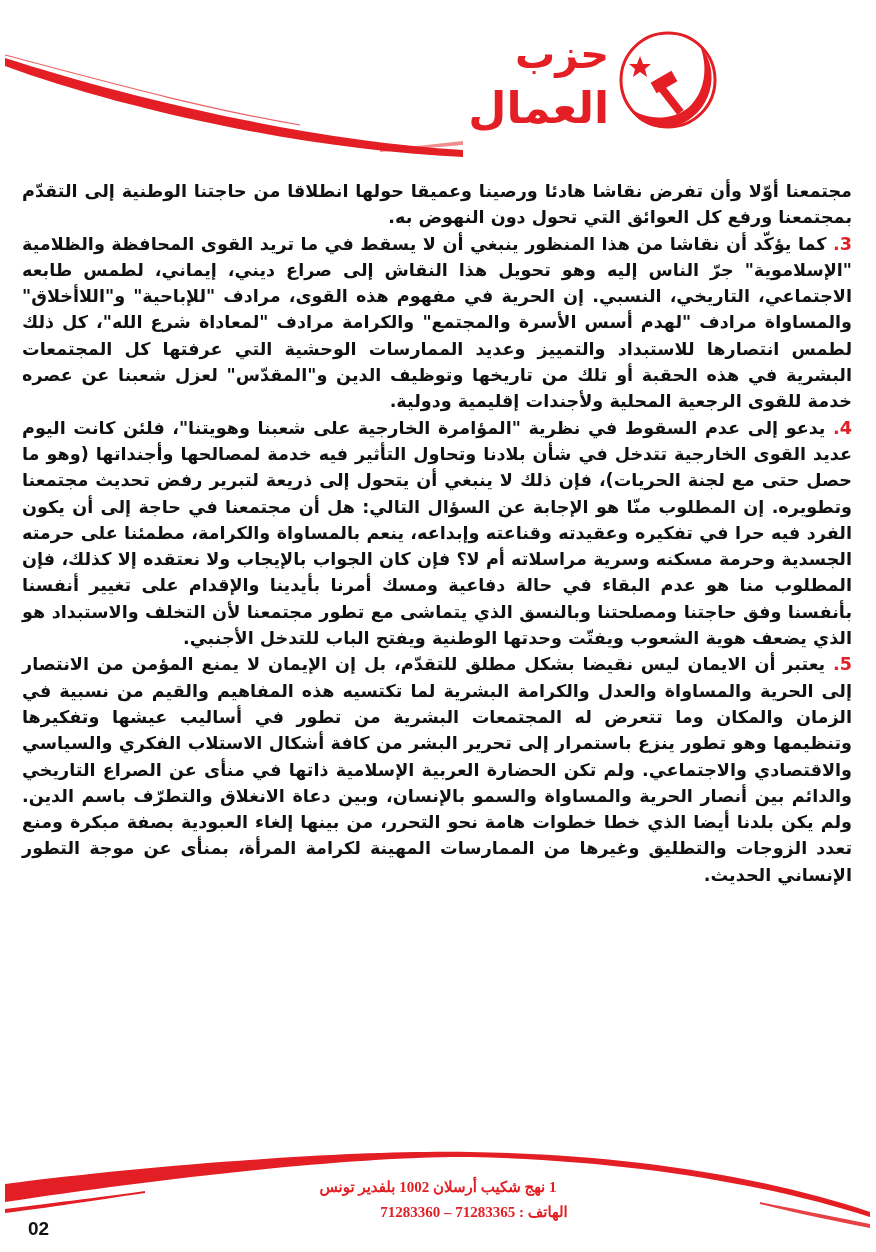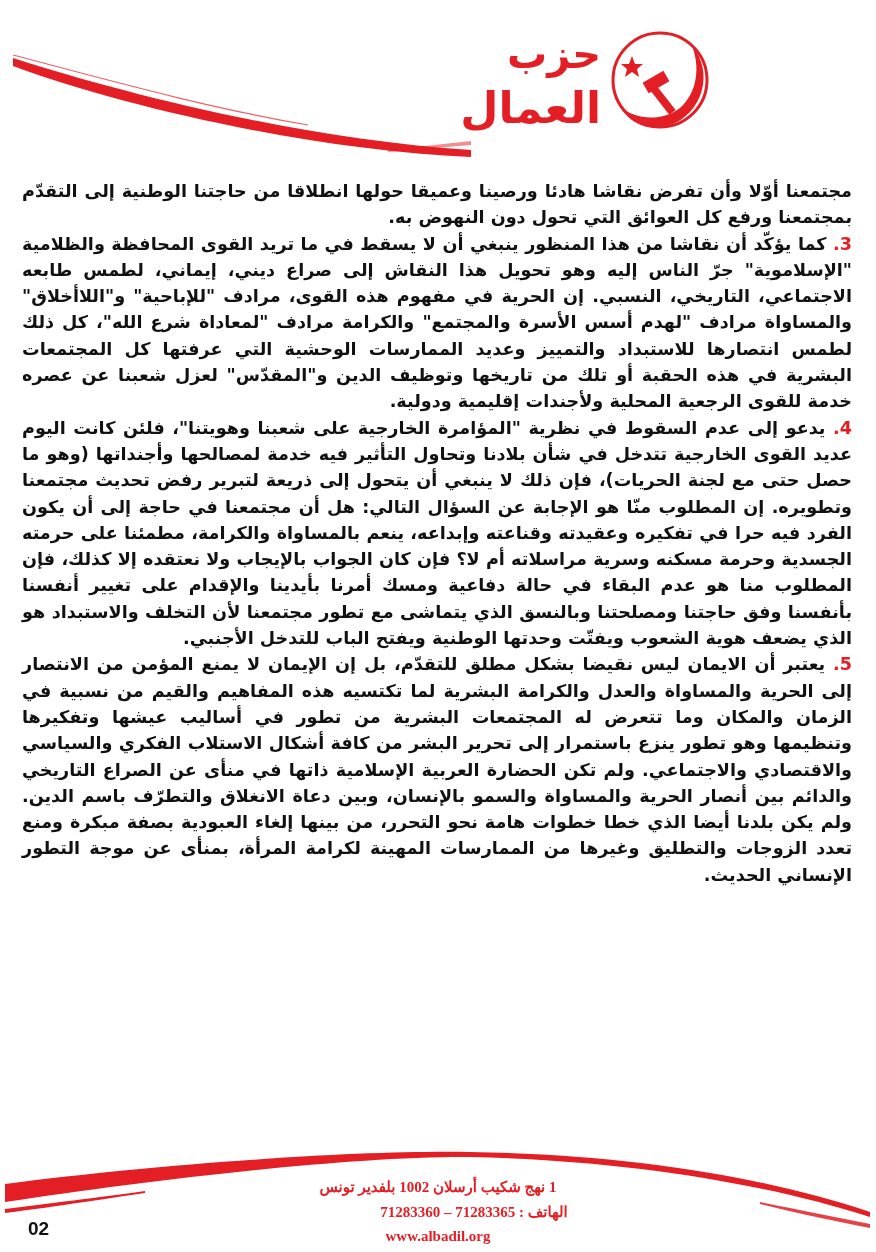--- a/index.html
+++ b/index.html
@@ -1,17 +1,17 @@
 <!DOCTYPE html>
 <html><head>
   <meta charset="utf-8">
   <style>
     html, body { margin: 0; padding: 0; background: #ffffff; }
     body { width: 876px; height: 1252px; position: relative; overflow: hidden; font-family: "DejaVu Sans", sans-serif; }
-    .header { position: absolute; left: 8px; top: 0; width: 714px; height: 170px; }
+    .header { position: absolute; left: 0; top: 0; width: 714px; height: 170px; padding-left: 16px; }
     .header-swoosh { position: absolute; left: 0; top: 0; }
     .logo { position: absolute; right: 6px; top: 26px; width: 260px; height: 110px; }
     .logo-text { position: absolute; right: 115px; top: 8px; color: #e31e24; font-family: "DejaVu Sans", sans-serif; font-weight: bold; text-align: right; direction: rtl; line-height: 1; }
     .logo-text .l1 { font-size: 40px; display: block; }
     .logo-text .l2 { font-size: 44px; display: block; margin-top: 12px; }
     .logo-emblem { position: absolute; right: 0; top: 0; width: 112px; height: 108px; }
 
     .content {
       position: absolute; left: 22px; top: 178px; width: 830px;
       direction: rtl; text-align: justify; text-align-last: right;
@@ -69,15 +69,14 @@
 </div>
 
 <div class="footer">
   <svg class="footer-swoosh" width="876" height="112" viewBox="0 0 876 112">
     <path d="M5 44 C 150 25, 350 10, 470 12 C 620 14, 760 35, 870 72 L 870 77 C 760 42, 620 20, 470 17 C 350 16, 150 40, 5 62 Z" fill="#e31e24"></path>
     <path d="M5 69 C 60 62, 110 56, 145 51 L 145 53 C 110 58, 60 66, 5 73 Z" fill="#e31e24"></path>
     <path d="M760 62 C 800 70, 840 78, 870 84 L 870 88 C 840 82, 800 74, 760 64 Z" fill="#e31e24" opacity="0.85"></path>
   </svg>
   <div class="footer-info fi-address">1 نهج شكيب أرسلان 1002 بلفدير تونس</div>
   <div class="footer-info fi-phone">الهاتف : 71283365 – 71283360</div>
-  <div class="footer-info fi-web">www.albadil.org</div>
   <div class="page-number">02</div>
 </div>
 
 </body></html>

